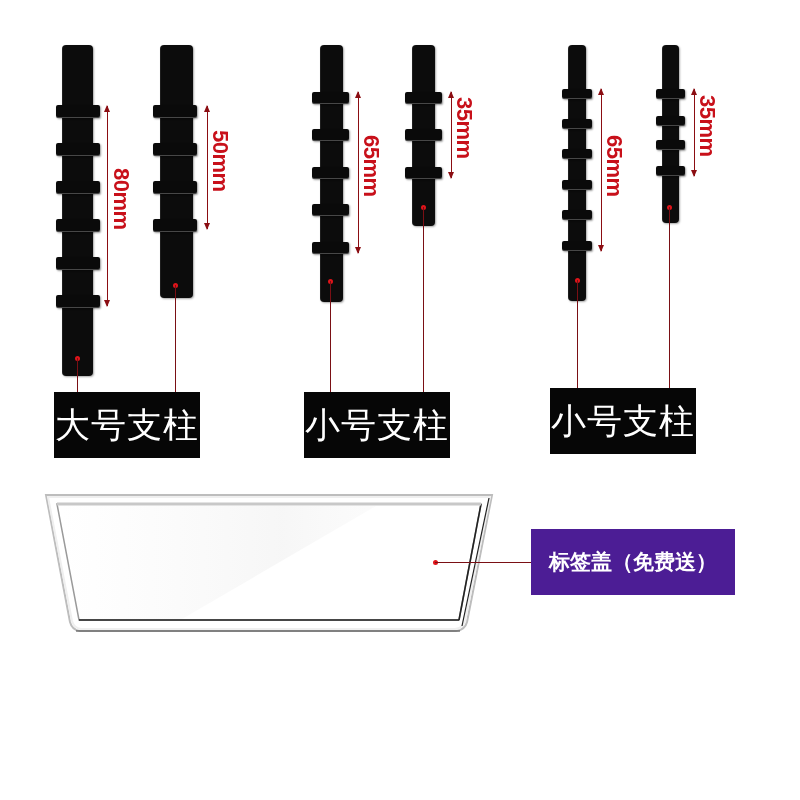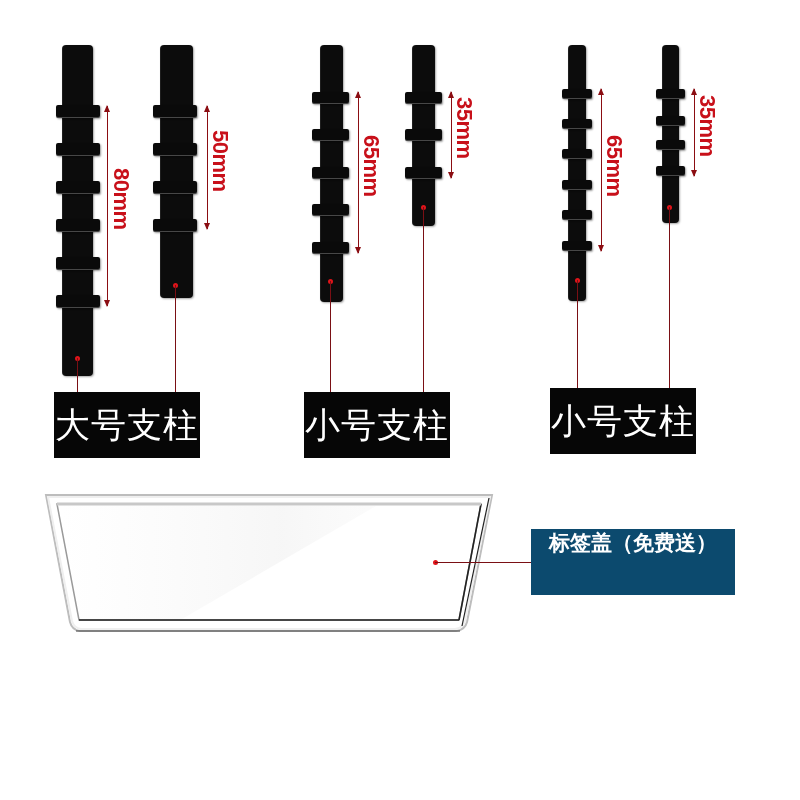--- a/index.html
+++ b/index.html
@@ -21,22 +21,22 @@
   .dim::before { top: -1px; border-bottom: 7px solid #8b0d12; }
   .dim::after { bottom: -1px; border-top: 7px solid #8b0d12; }
   .dim-text { position: absolute; color: #c8101a; font-weight: bold;
               font-family: "Liberation Sans", sans-serif; font-size: 22px;
               white-space: nowrap; transform-origin: 0 0; transform: rotate(90deg);
               letter-spacing: -0.5px; }
   .label-box { position: absolute; background: #060606; color: #ffffff;
                display: flex; align-items: center; justify-content: center;
                font-size: 35px; letter-spacing: 1px;
                font-family: "DejaVu Sans", sans-serif; }
-  .red-box { position: absolute; background: #0c4a6e; color: #ffffff;
-             display: flex; justify-content: center;
+  .red-box { position: absolute; background: #4c1d95; color: #ffffff;
+             display: flex; align-items: center; justify-content: center;
              font-size: 21px; font-family: "DejaVu Sans", sans-serif; font-weight: bold; }
   svg.cover { position: absolute; left: 0; top: 0; }
 </style>
 </head>
 <body>
 
 <div class="stage">
 
   <div>
 

